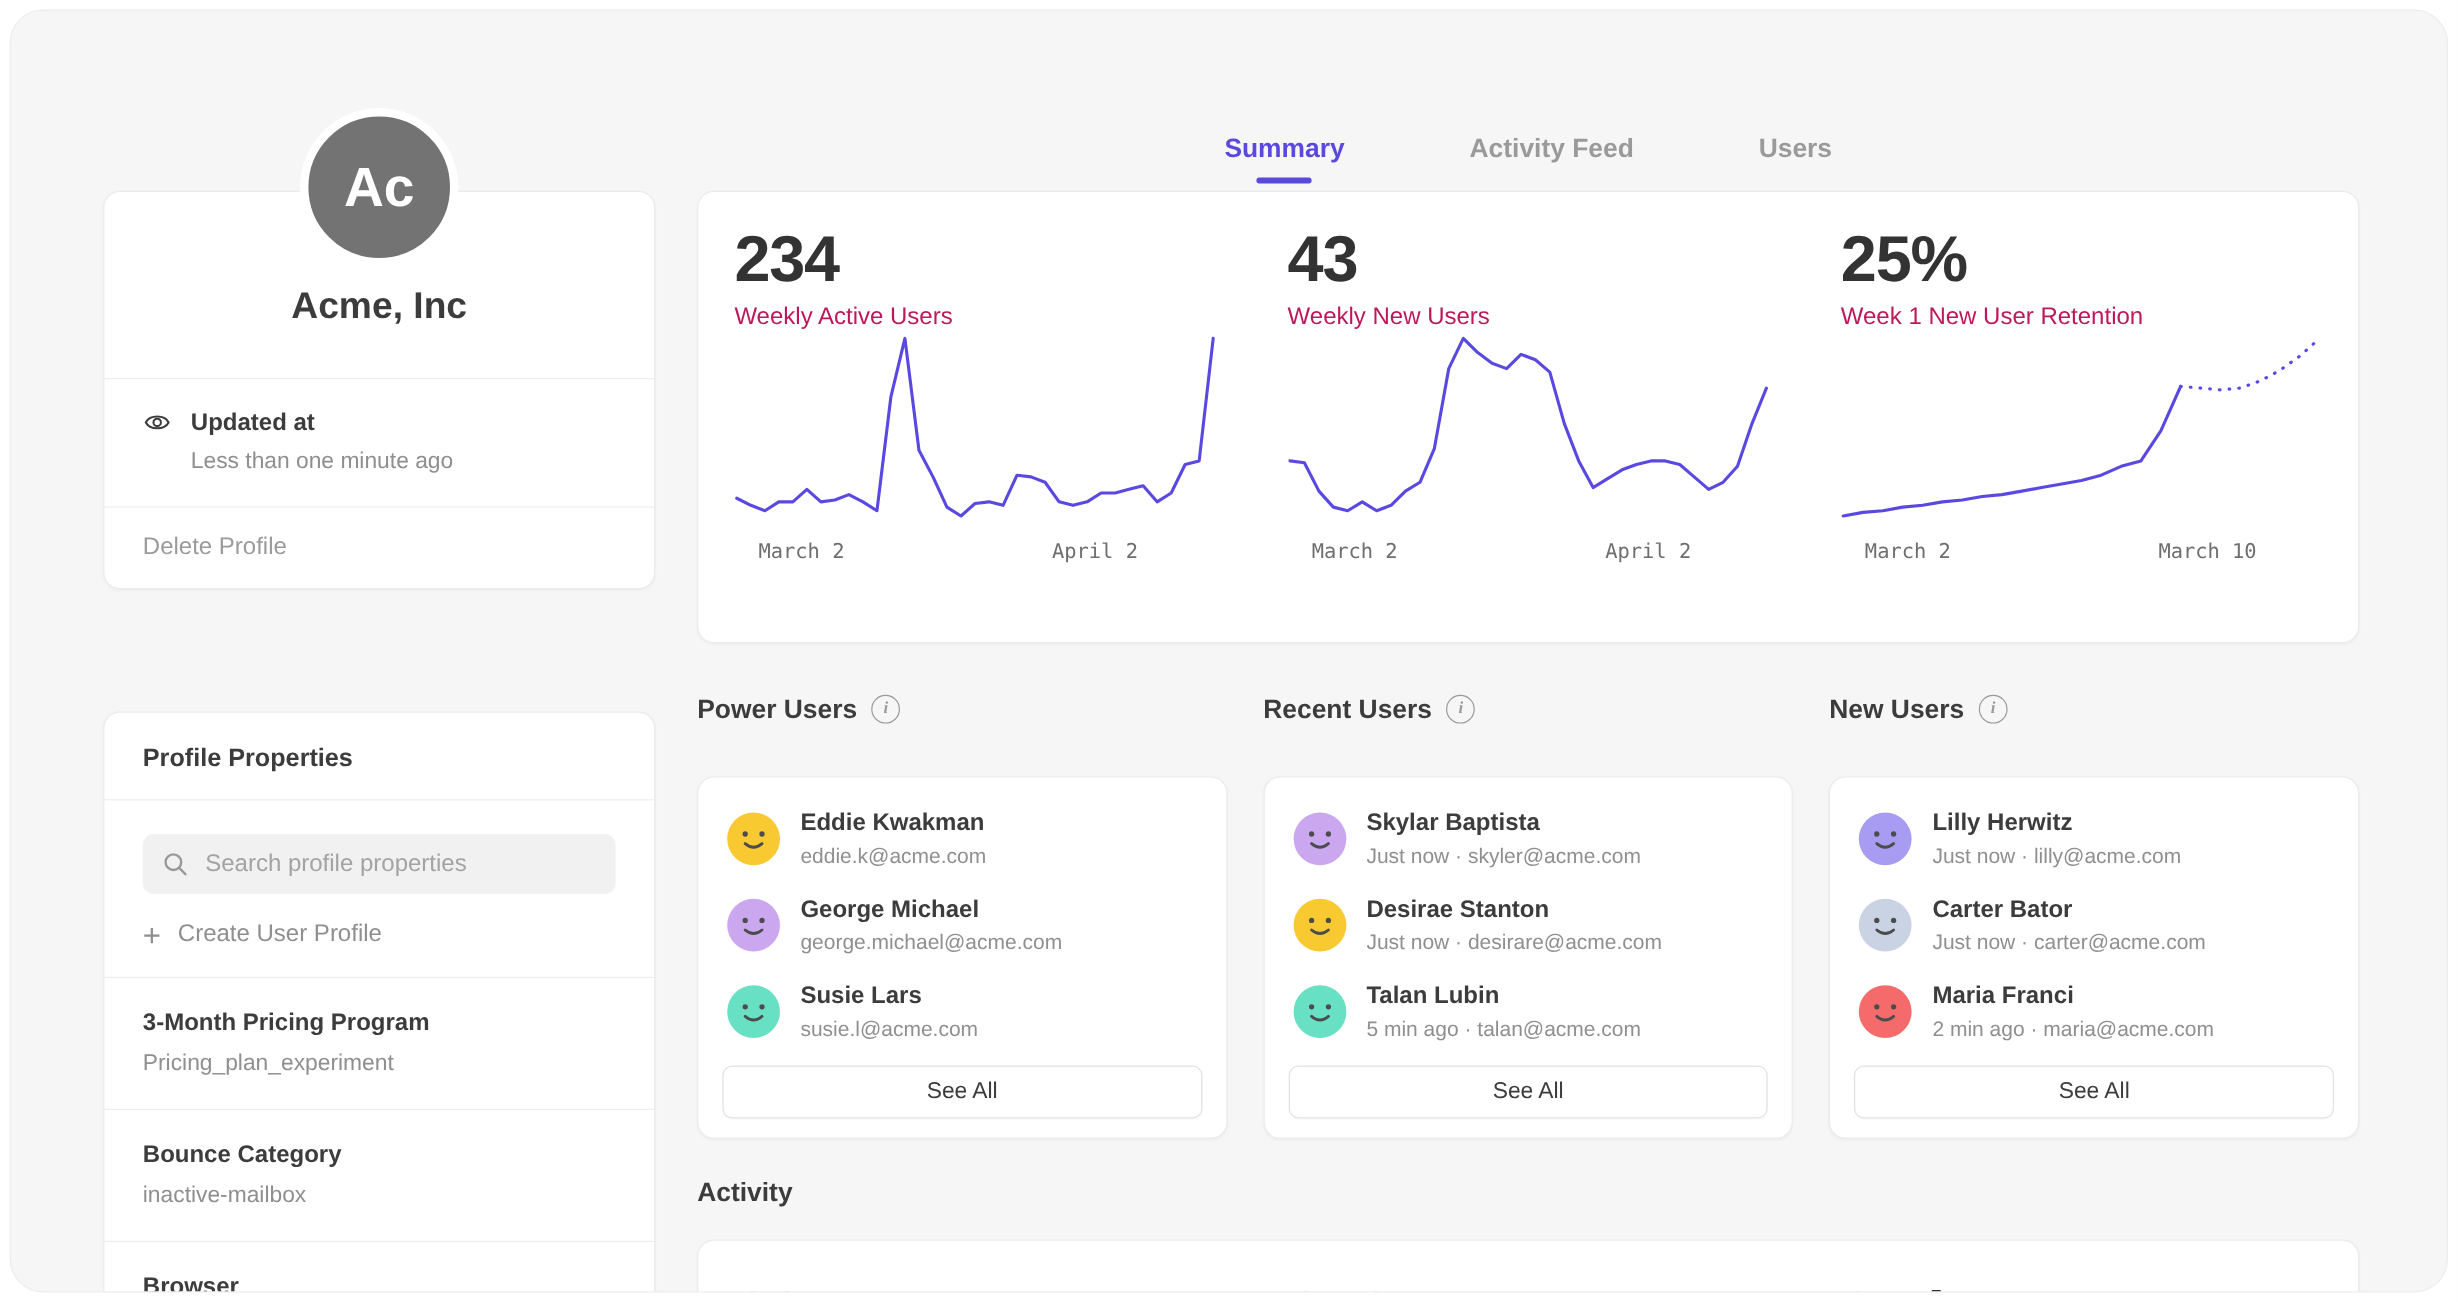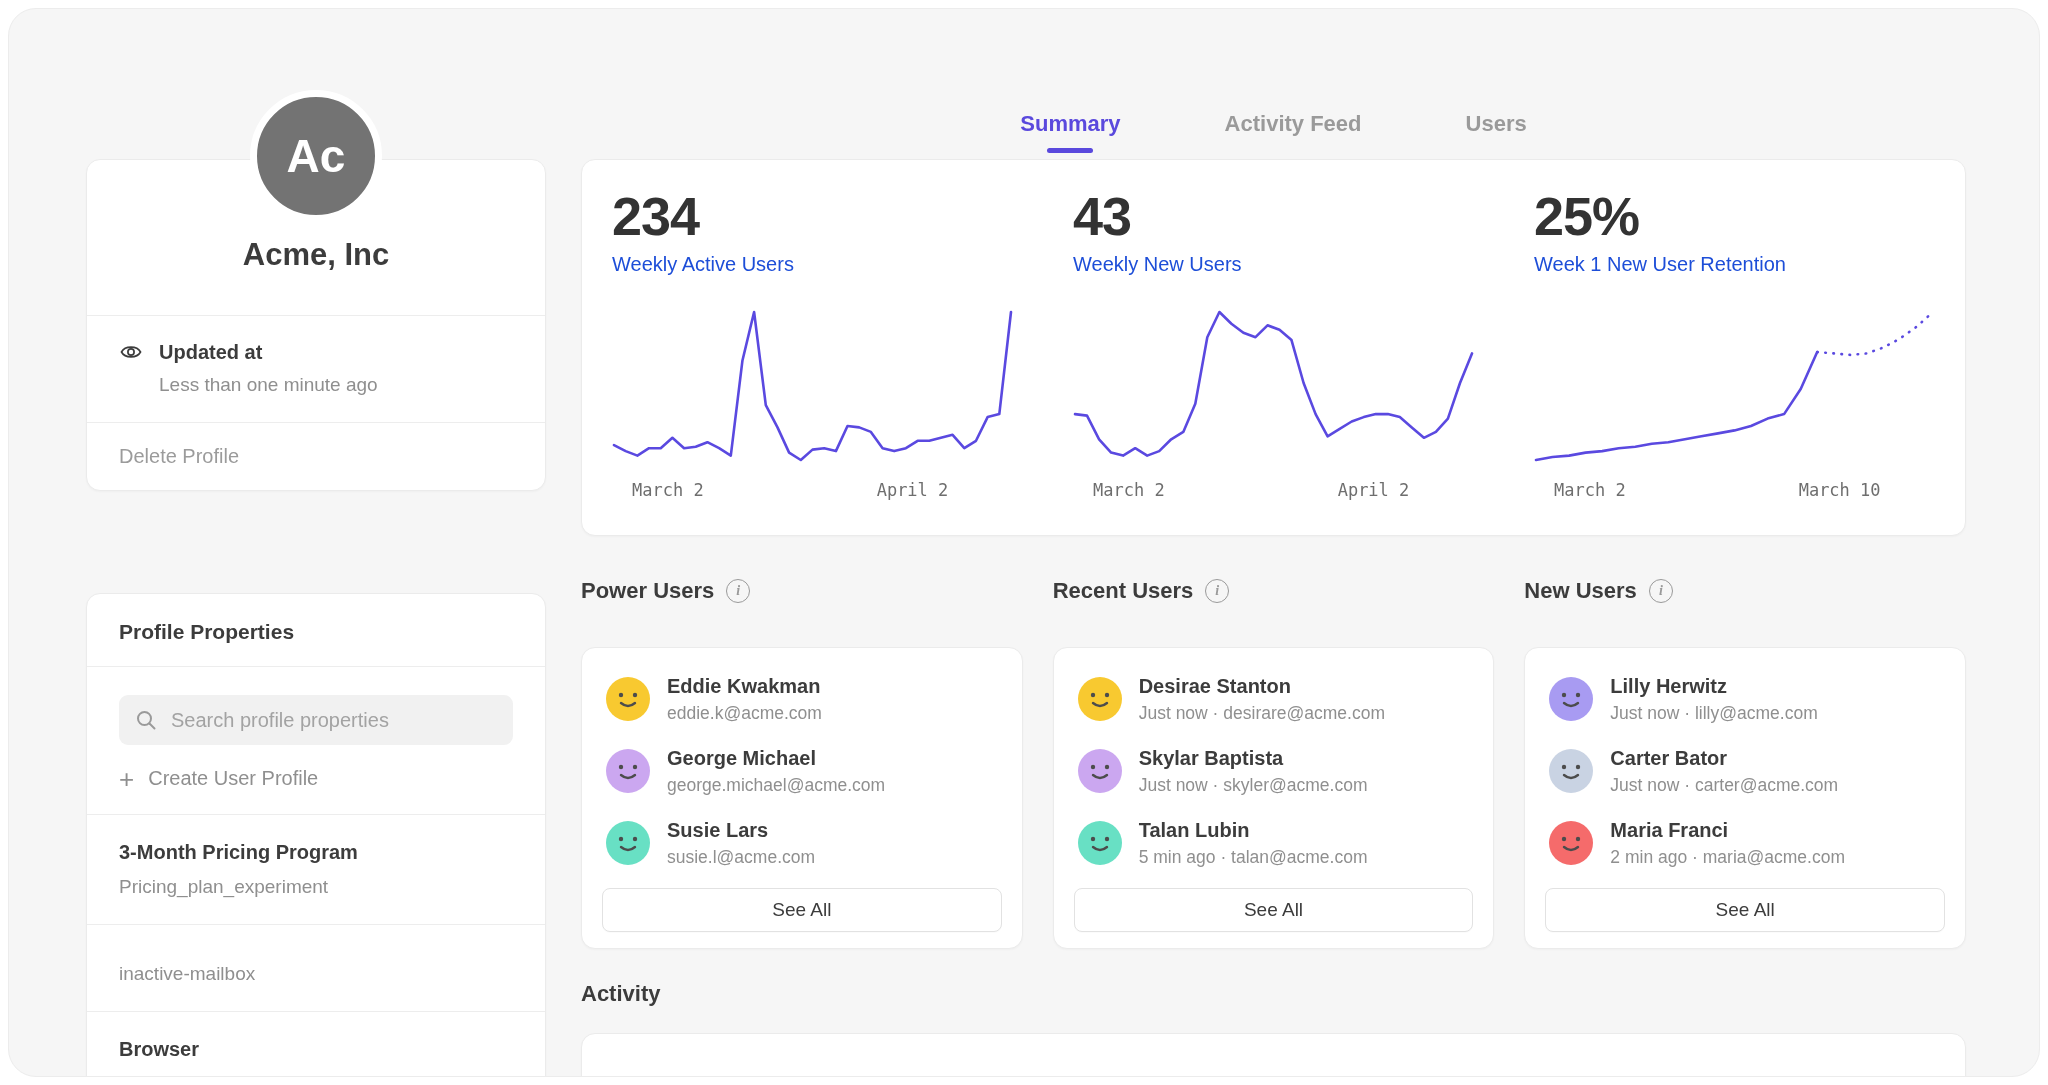--- a/index.html
+++ b/index.html
@@ -39,21 +39,21 @@
   .main{position:absolute;left:572px;top:0;width:1385px;}
   .tabs{position:absolute;top:102px;left:0;width:100%;display:flex;justify-content:center;gap:104px;}
   .tab{font-size:22px;font-weight:700;color:#9a9a9a;padding-bottom:16px;position:relative;cursor:pointer;}
   .tab.active{color:#5a49dd;}
   .tab.active::after{content:"";position:absolute;left:50%;transform:translateX(-50%);bottom:0;
     width:46px;height:5px;border-radius:3px;background:#5a49dd;}
   .stats-card{position:absolute;left:0;top:150px;width:1385px;height:377px;box-sizing:border-box;
     display:flex;}
   .stat{flex:1;padding:28px 30px 0;box-sizing:border-box;}
   .stat-value{font-size:54px;font-weight:700;color:#333;letter-spacing:-1px;line-height:1.05;}
-  .stat-label{margin-top:7px;font-size:20px;color:#1d4ed8;line-height:24px;margin-bottom:30px;}
+  .stat-label{margin-top:7px;font-size:20px;color:#be185d;line-height:24px;}
   .chart{position:relative;width:100%;height:160px;}
   .chart svg{width:100%;height:160px;display:block;}
   .ticks{position:relative;height:32px;margin-top:14px;}
   .tick{position:absolute;top:0;font-family:"DejaVu Sans Mono",monospace;font-size:17px;color:#6e6e6e;}
   .tick-left{left:5%;}
   .tick-right{left:66%;}
   
   .users-row{position:absolute;left:0;top:566px;width:1385px;display:flex;gap:30px;}
   .ucol{flex:1;min-width:0;}
   .utitle{display:flex;align-items:center;gap:12px;font-size:22px;font-weight:700;color:#3c3c3c;
@@ -126,20 +126,21 @@
       <div class="create-row">
         <span class="plus">+</span>
         <span>Create User Profile</span>
       </div>
 
       <div class="proprow">
         <div class="plabel">3-Month Pricing Program</div>
         <div class="pvalue">Pricing_plan_experiment</div>
       </div>
       <div class="proprow">
+        <div class="plabel">Bounce Category</div>
         <div class="pvalue">inactive-mailbox</div>
       </div>
       <div class="proprow">
         <div class="plabel">Browser</div>
 
       </div>
     </div>
   </div>
 
   <div class="main">
@@ -243,43 +244,43 @@
             <div class="see-all">See All</div>
           </div>
         </div>
         <div class="ucol">
           <div class="utitle">
             <span>Recent Users</span>
             <span class="info-icon">i</span>
           </div>
           <div class="card ucard">
             <div class="urow">
+              <span class="uavatar" style="background:#cba7f0">
+                <svg width="44" height="44" viewBox="0 0 44 44">
+                  <circle cx="15" cy="18" r="2.2" fill="#4c4c4c"></circle>
+                  <circle cx="29" cy="18" r="2.2" fill="#4c4c4c"></circle>
+                  <path d="M15 26 Q22 32 29 26" fill="none" stroke="#4c4c4c" stroke-width="2.4" stroke-linecap="round"></path>
+                </svg>
+              </span>
+              <span>
+                <div class="uname">Skylar Baptista</div>
+                <div class="usub">Just now · skyler@acme.com</div>
+              </span>
+            </div>
+            <div class="urow">
               <span class="uavatar" style="background:#f8c930">
                 <svg width="44" height="44" viewBox="0 0 44 44">
                   <circle cx="15" cy="18" r="2.2" fill="#4c4c4c"></circle>
                   <circle cx="29" cy="18" r="2.2" fill="#4c4c4c"></circle>
                   <path d="M15 26 Q22 32 29 26" fill="none" stroke="#4c4c4c" stroke-width="2.4" stroke-linecap="round"></path>
                 </svg>
               </span>
               <span>
                 <div class="uname">Desirae Stanton</div>
                 <div class="usub">Just now · desirare@acme.com</div>
-              </span>
-            </div>
-            <div class="urow">
-              <span class="uavatar" style="background:#cba7f0">
-                <svg width="44" height="44" viewBox="0 0 44 44">
-                  <circle cx="15" cy="18" r="2.2" fill="#4c4c4c"></circle>
-                  <circle cx="29" cy="18" r="2.2" fill="#4c4c4c"></circle>
-                  <path d="M15 26 Q22 32 29 26" fill="none" stroke="#4c4c4c" stroke-width="2.4" stroke-linecap="round"></path>
-                </svg>
-              </span>
-              <span>
-                <div class="uname">Skylar Baptista</div>
-                <div class="usub">Just now · skyler@acme.com</div>
               </span>
             </div>
             <div class="urow">
               <span class="uavatar" style="background:#68e0c4">
                 <svg width="44" height="44" viewBox="0 0 44 44">
                   <circle cx="15" cy="18" r="2.2" fill="#4c4c4c"></circle>
                   <circle cx="29" cy="18" r="2.2" fill="#4c4c4c"></circle>
                   <path d="M15 26 Q22 32 29 26" fill="none" stroke="#4c4c4c" stroke-width="2.4" stroke-linecap="round"></path>
                 </svg>
               </span>

